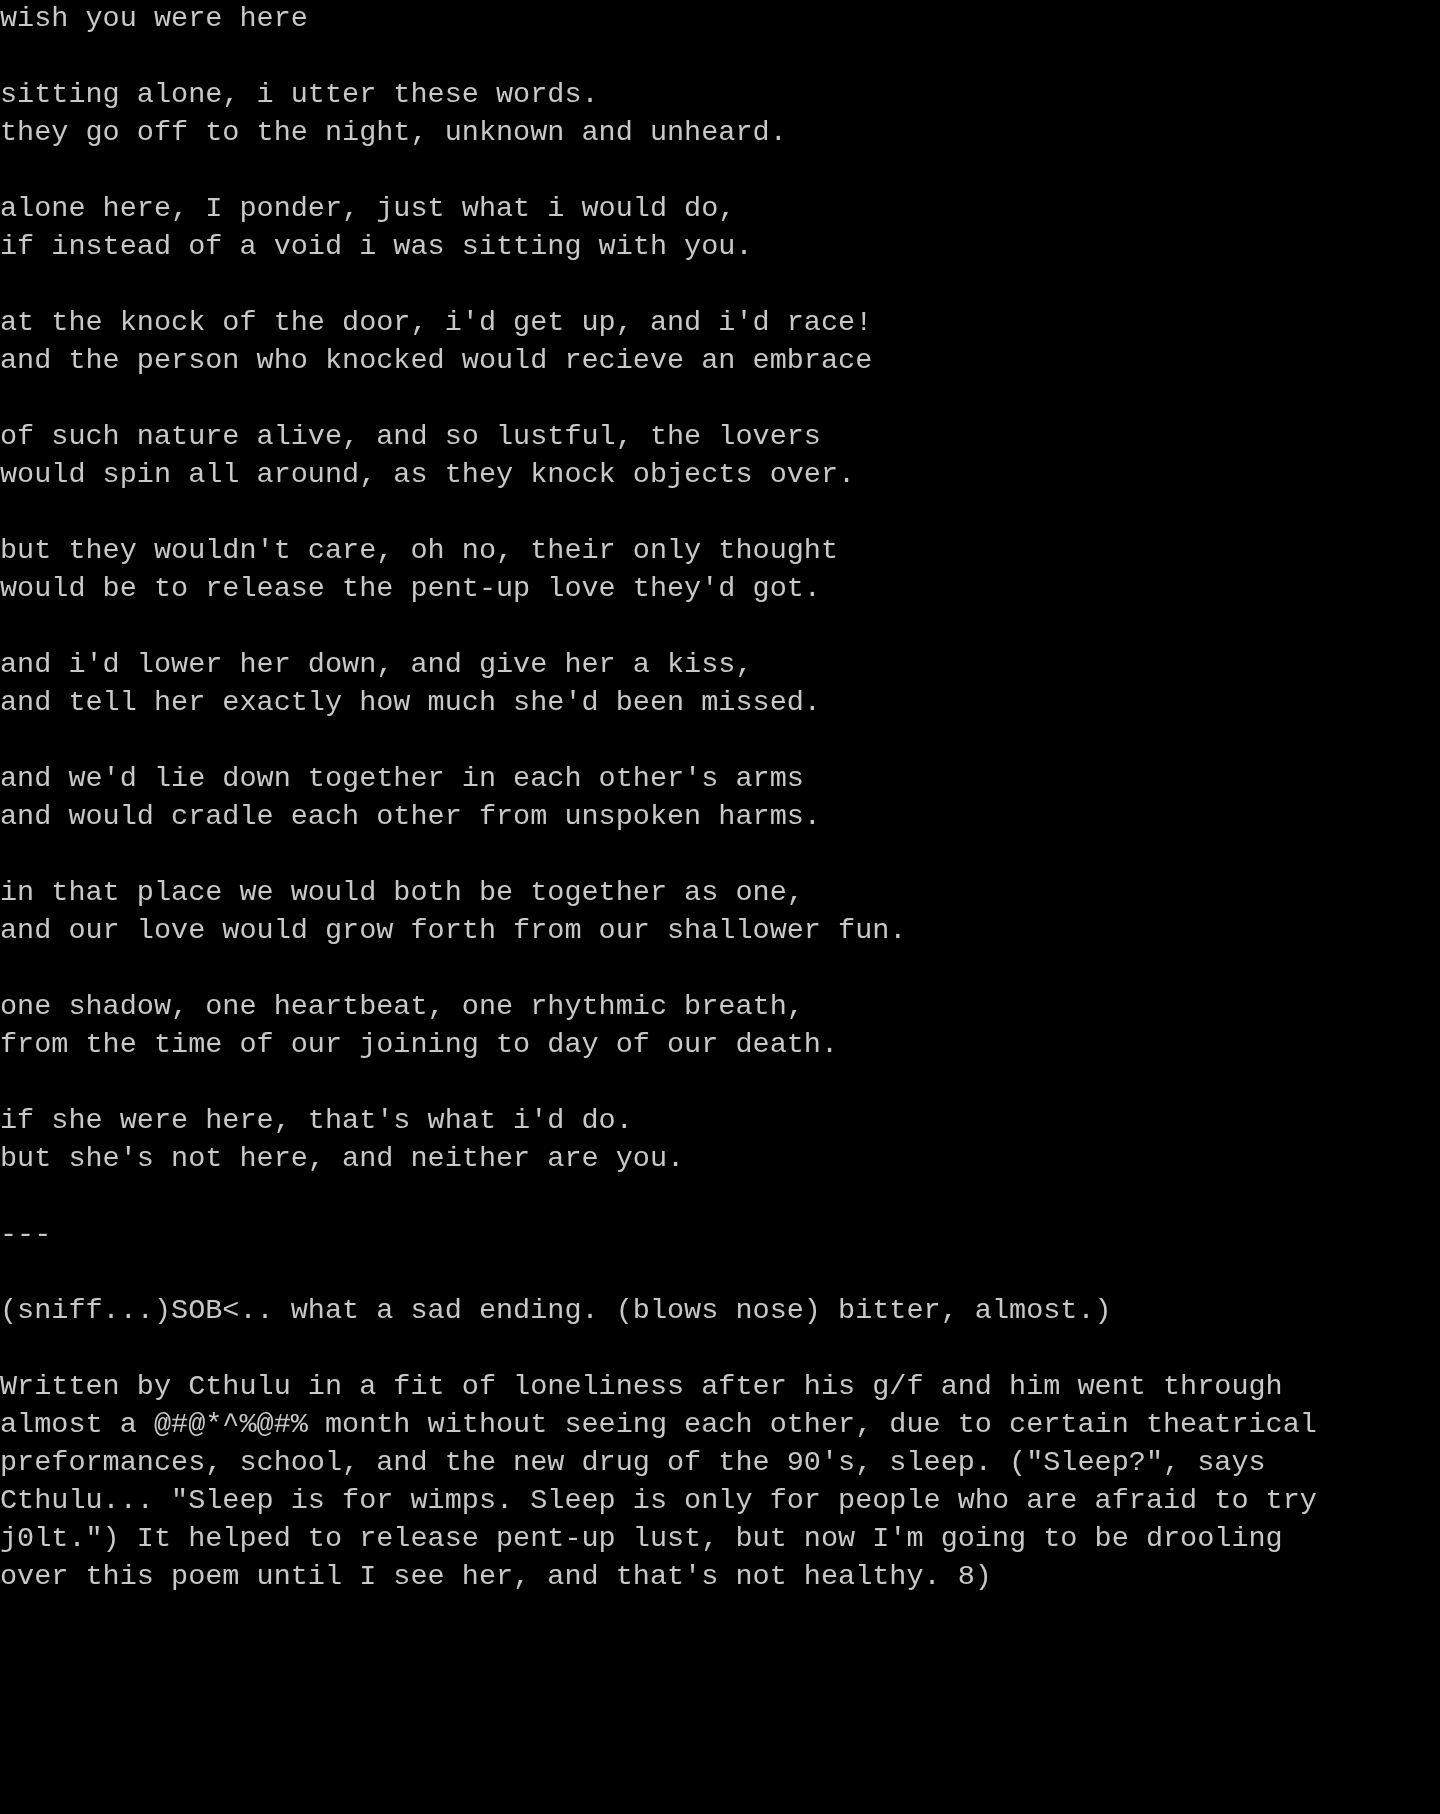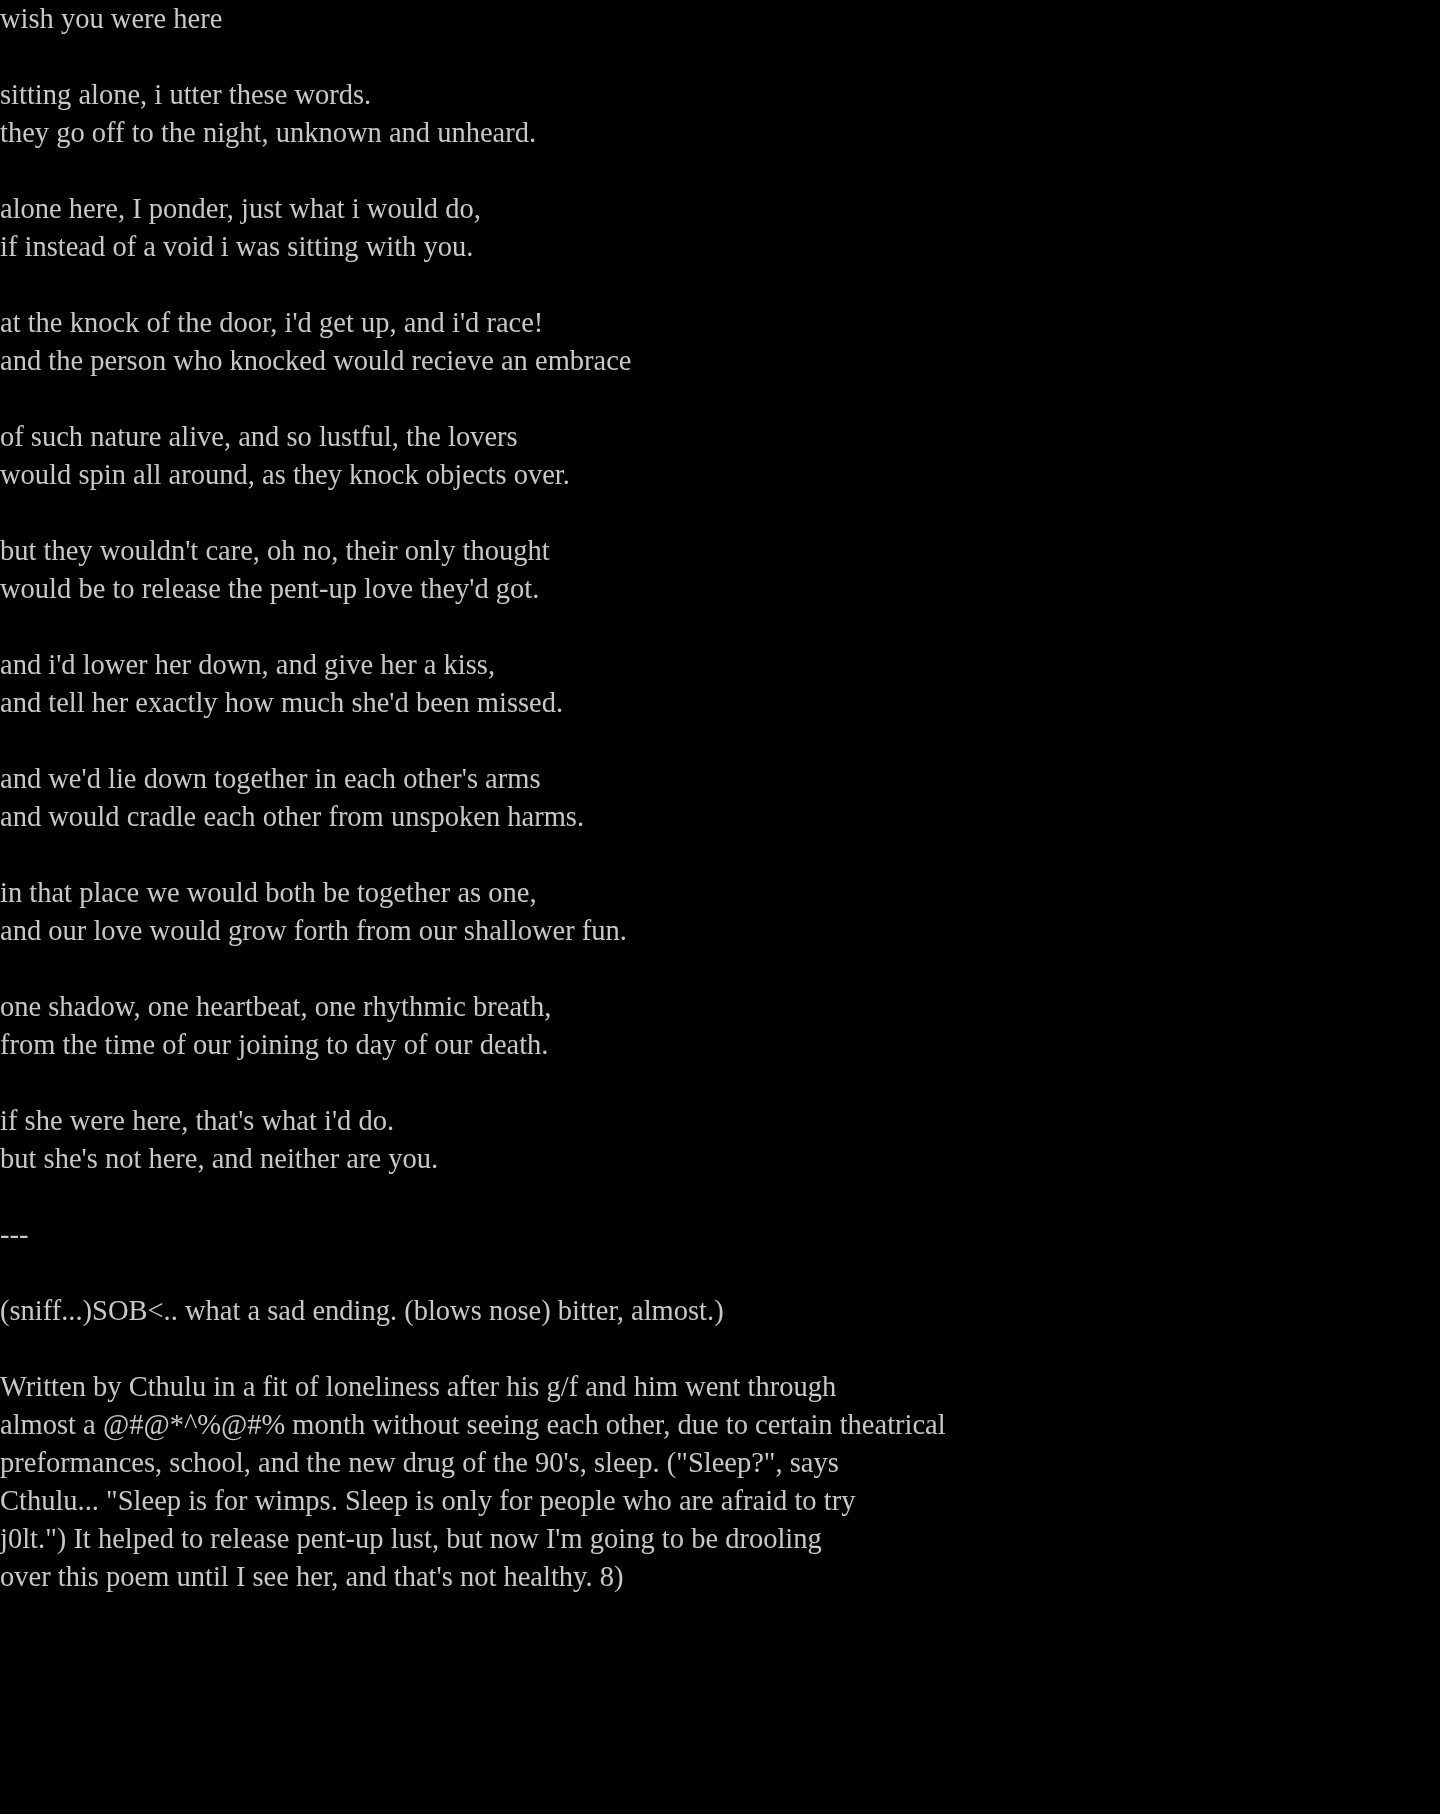--- a/index.html
+++ b/index.html
@@ -8,21 +8,21 @@
     background: #000000;
     width: 1440px;
     height: 1814px;
     overflow: hidden;
   }
   #terminal {
     width: 1440px;
     height: 1814px;
     background: #000000;
     color: #c8c8c8;
-    font-family: Liberation Serif, serif;
+    font-family: Liberation Mono, monospace;
     font-size: 28.5px;
     line-height: 38px;
     letter-spacing: 0px;
     padding: 0;
     box-sizing: border-box;
     white-space: pre;
   }
   .line {
     white-space: pre;
     min-height: 38px;

